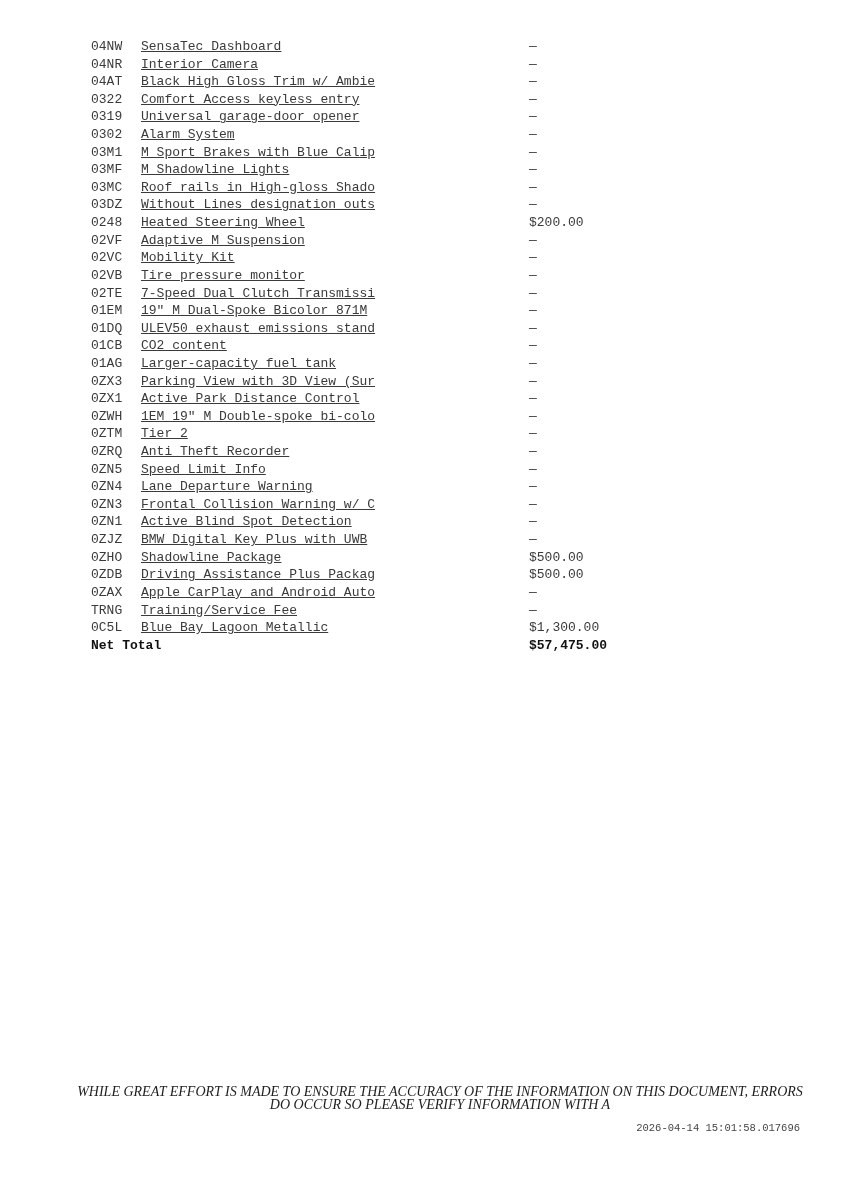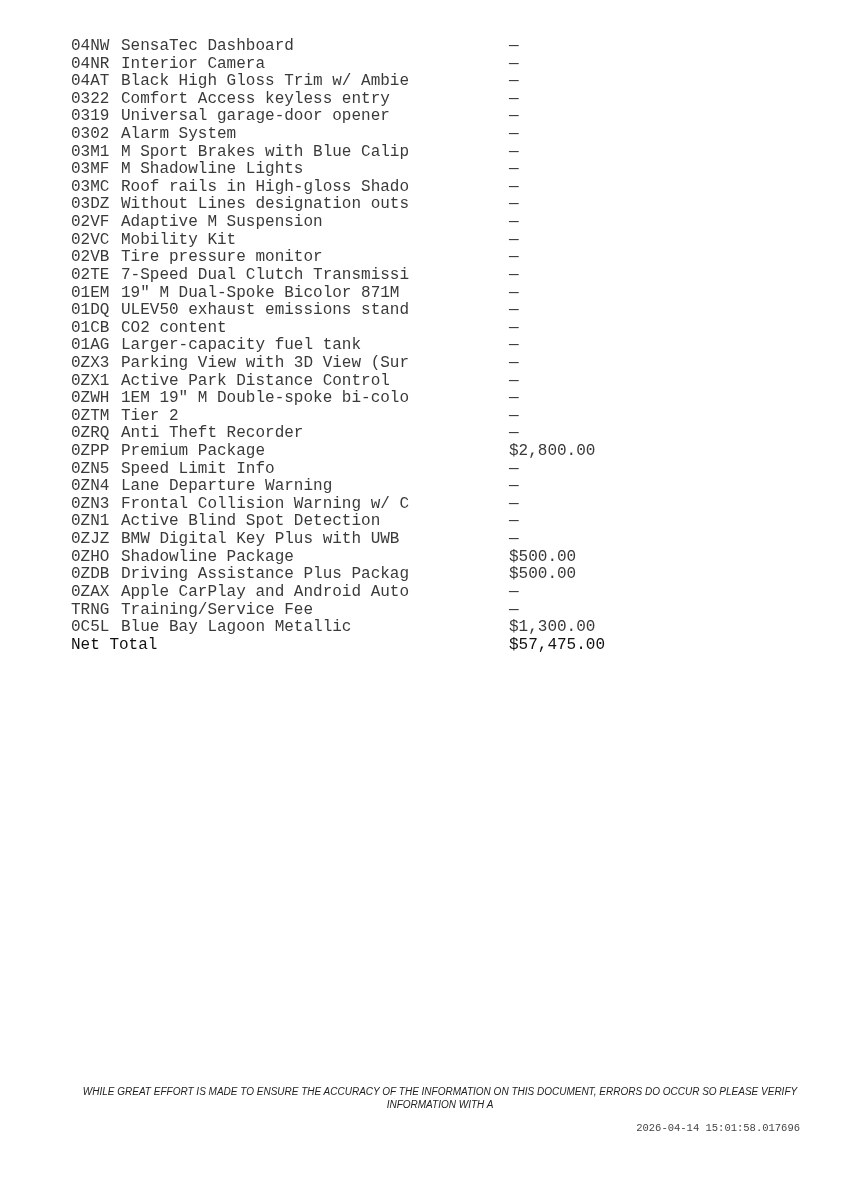--- a/index.html
+++ b/index.html
@@ -17,53 +17,55 @@
     .items {
       position: absolute;
       left: 71px;
       top: 38px;
       width: 560px;
     }
     .row {
       position: relative;
       height: 17.62px;
       font-family: "Liberation Mono", "DejaVu Sans Mono", monospace;
-      font-size: 16px;
+      font-size: 13px;
       line-height: 17.62px;
       white-space: nowrap;
       color: #3a3a3a;
+      margin-left: 20px;
     }
     .row .code {
       position: absolute;
       left: 0;
       top: 0;
     }
     .row .desc {
       position: absolute;
       left: 50px;
       top: 0;
+      text-decoration: underline;
     }
     .row .price {
       position: absolute;
       left: 438px;
       top: 0;
     }
     .row.total {
-      font-weight: normal;
+      font-weight: bold;
       color: #111111;
     }
     .disclaimer {
       position: absolute;
       left: 70px;
       top: 1085px;
       width: 740px;
       text-align: center;
-      font-family: Liberation Sans, sans-serif;
+      font-family: Liberation Serif, serif;
       font-style: italic;
-      font-size: 10px;
+      font-size: 14px;
       line-height: 13px;
       color: #222222;
     }
     .timestamp {
       position: absolute;
       right: 48px;
       top: 1122px;
       font-family: "Liberation Mono", "DejaVu Sans Mono", monospace;
       font-size: 10.5px;
       color: #444444;
@@ -119,20 +121,25 @@
         <span class="code">03MC</span>
         <span class="desc">Roof rails in High-gloss Shado</span>
         <span class="price">—</span>
       </div>
       <div class="row">
         <span class="code">03DZ</span>
         <span class="desc">Without Lines designation outs</span>
         <span class="price">—</span>
       </div>
       <div class="row">
+        <span class="code">0248</span>
+        <span class="desc">Heated Steering Wheel</span>
+        <span class="price">$200.00</span>
+      </div>
+      <div class="row">
         <span class="code">02VF</span>
         <span class="desc">Adaptive M Suspension</span>
         <span class="price">—</span>
       </div>
       <div class="row">
         <span class="code">02VC</span>
         <span class="desc">Mobility Kit</span>
         <span class="price">—</span>
       </div>
       <div class="row">
@@ -182,25 +189,20 @@
       </div>
       <div class="row">
         <span class="code">0ZTM</span>
         <span class="desc">Tier 2</span>
         <span class="price">—</span>
       </div>
       <div class="row">
         <span class="code">0ZRQ</span>
         <span class="desc">Anti Theft Recorder</span>
         <span class="price">—</span>
-      </div>
-      <div class="row">
-        <span class="code">0ZPP</span>
-        <span class="desc">Premium Package</span>
-        <span class="price">$2,800.00</span>
       </div>
       <div class="row">
         <span class="code">0ZN5</span>
         <span class="desc">Speed Limit Info</span>
         <span class="price">—</span>
       </div>
       <div class="row">
         <span class="code">0ZN4</span>
         <span class="desc">Lane Departure Warning</span>
         <span class="price">—</span>

